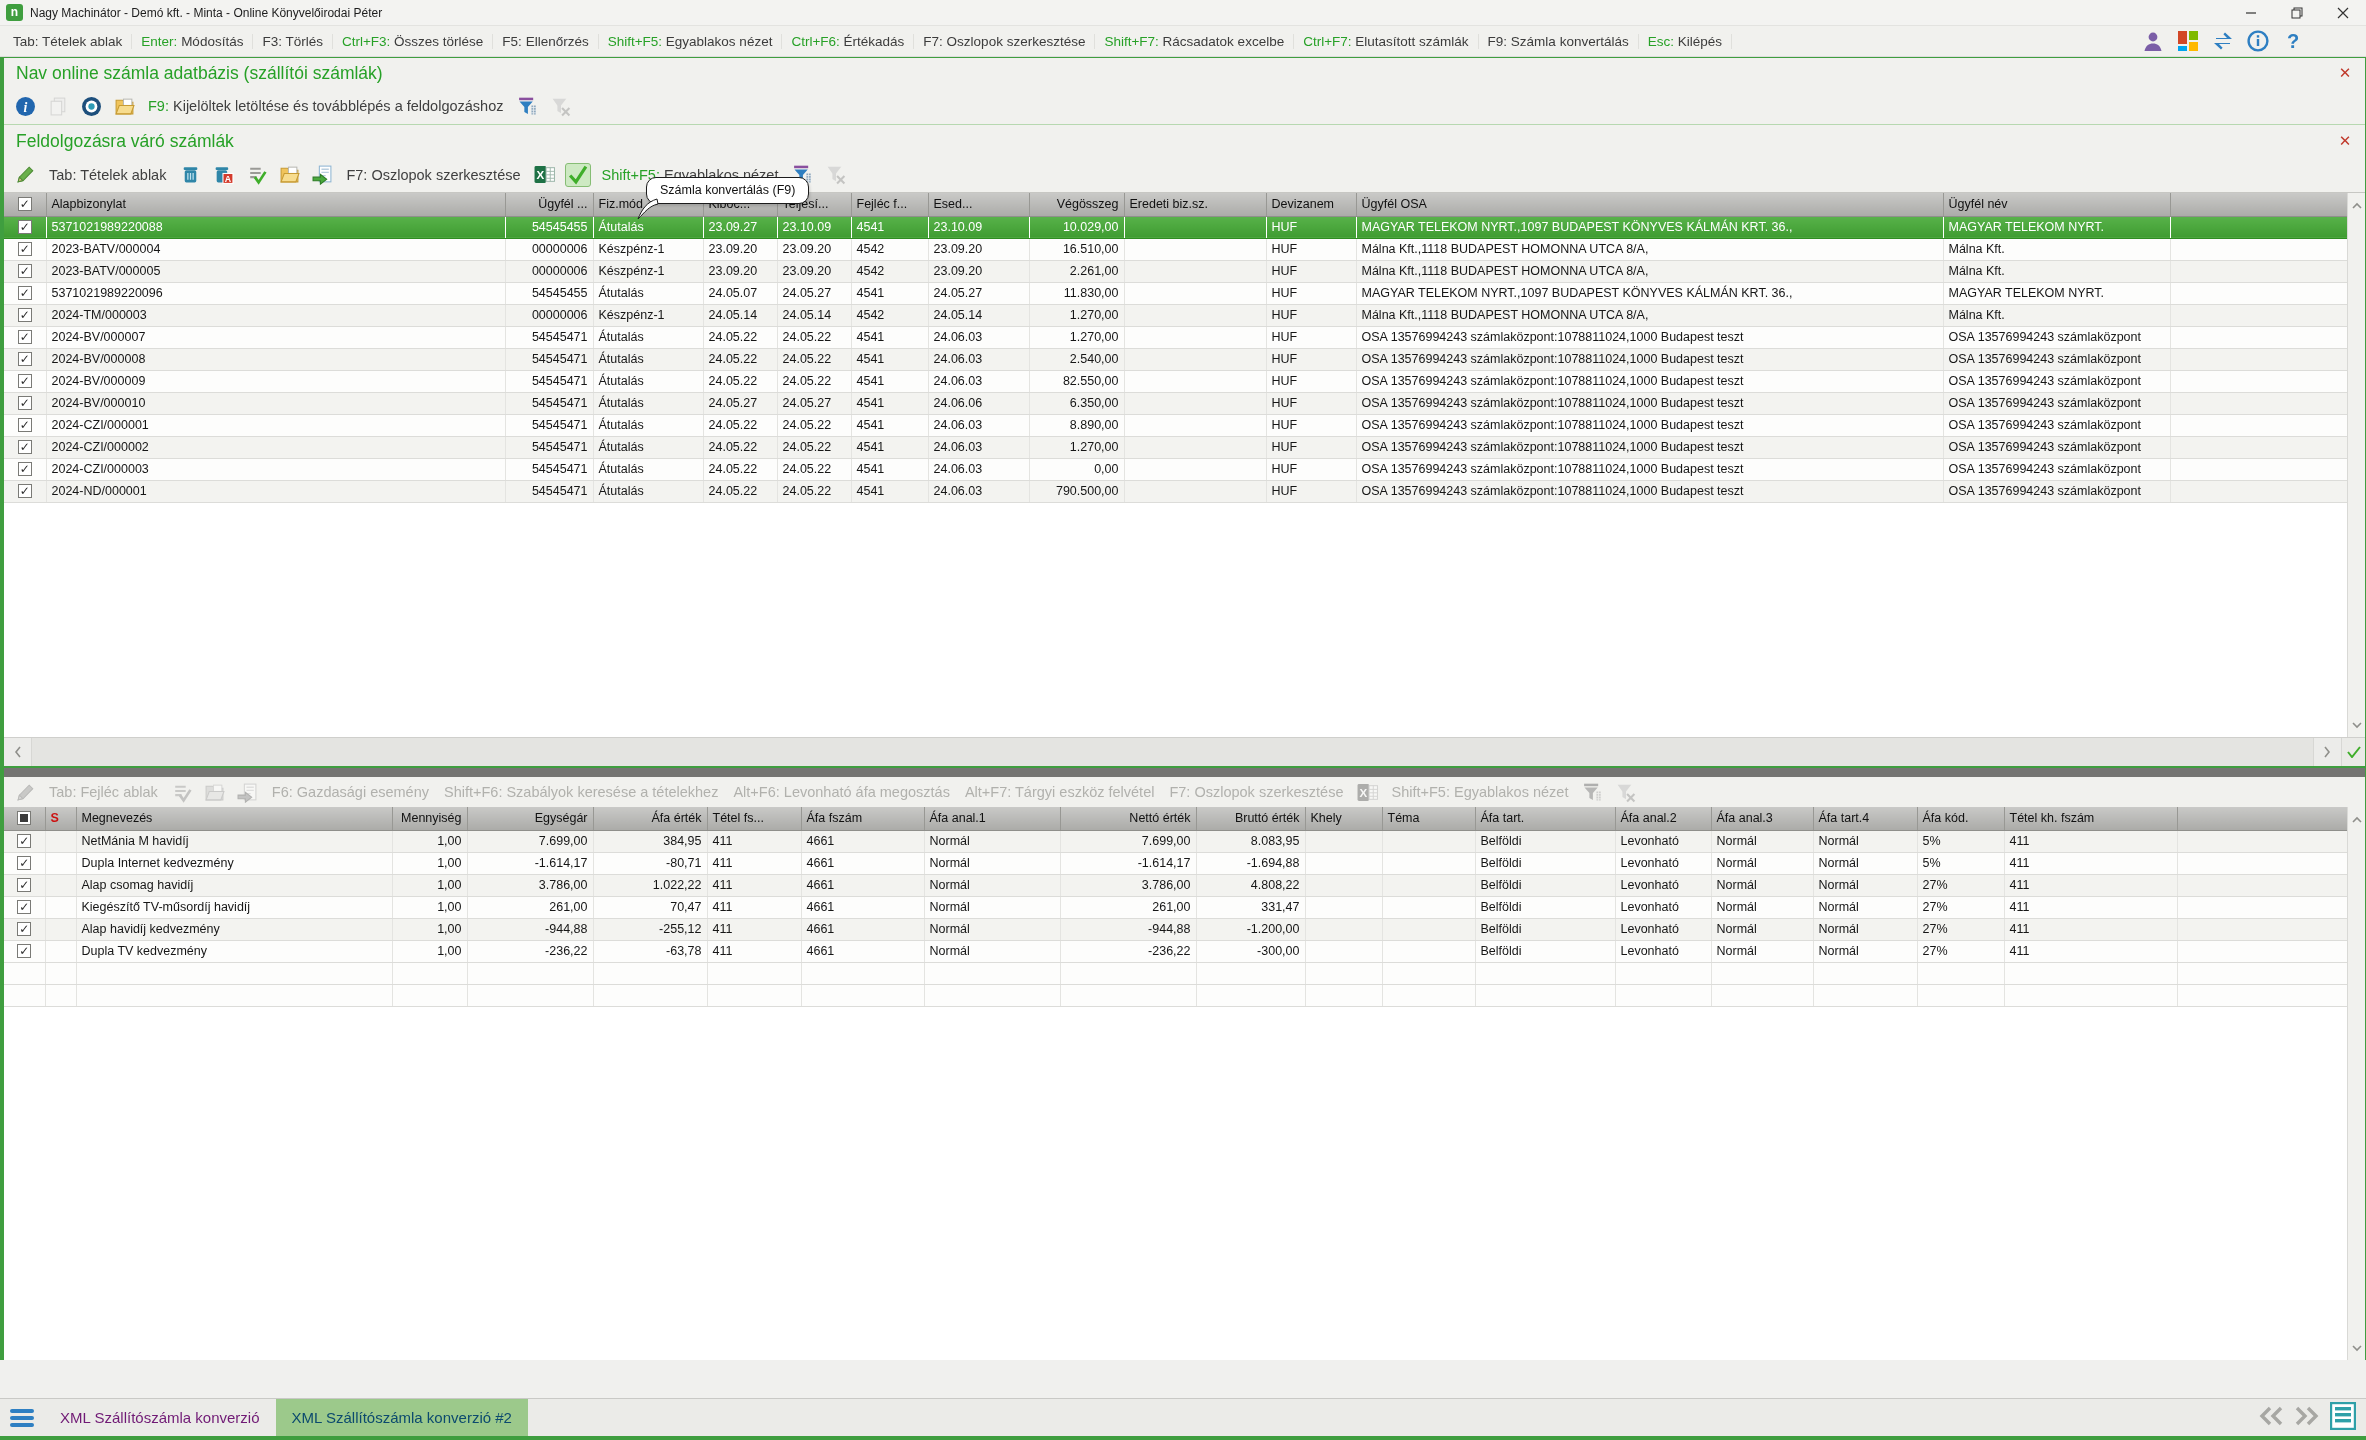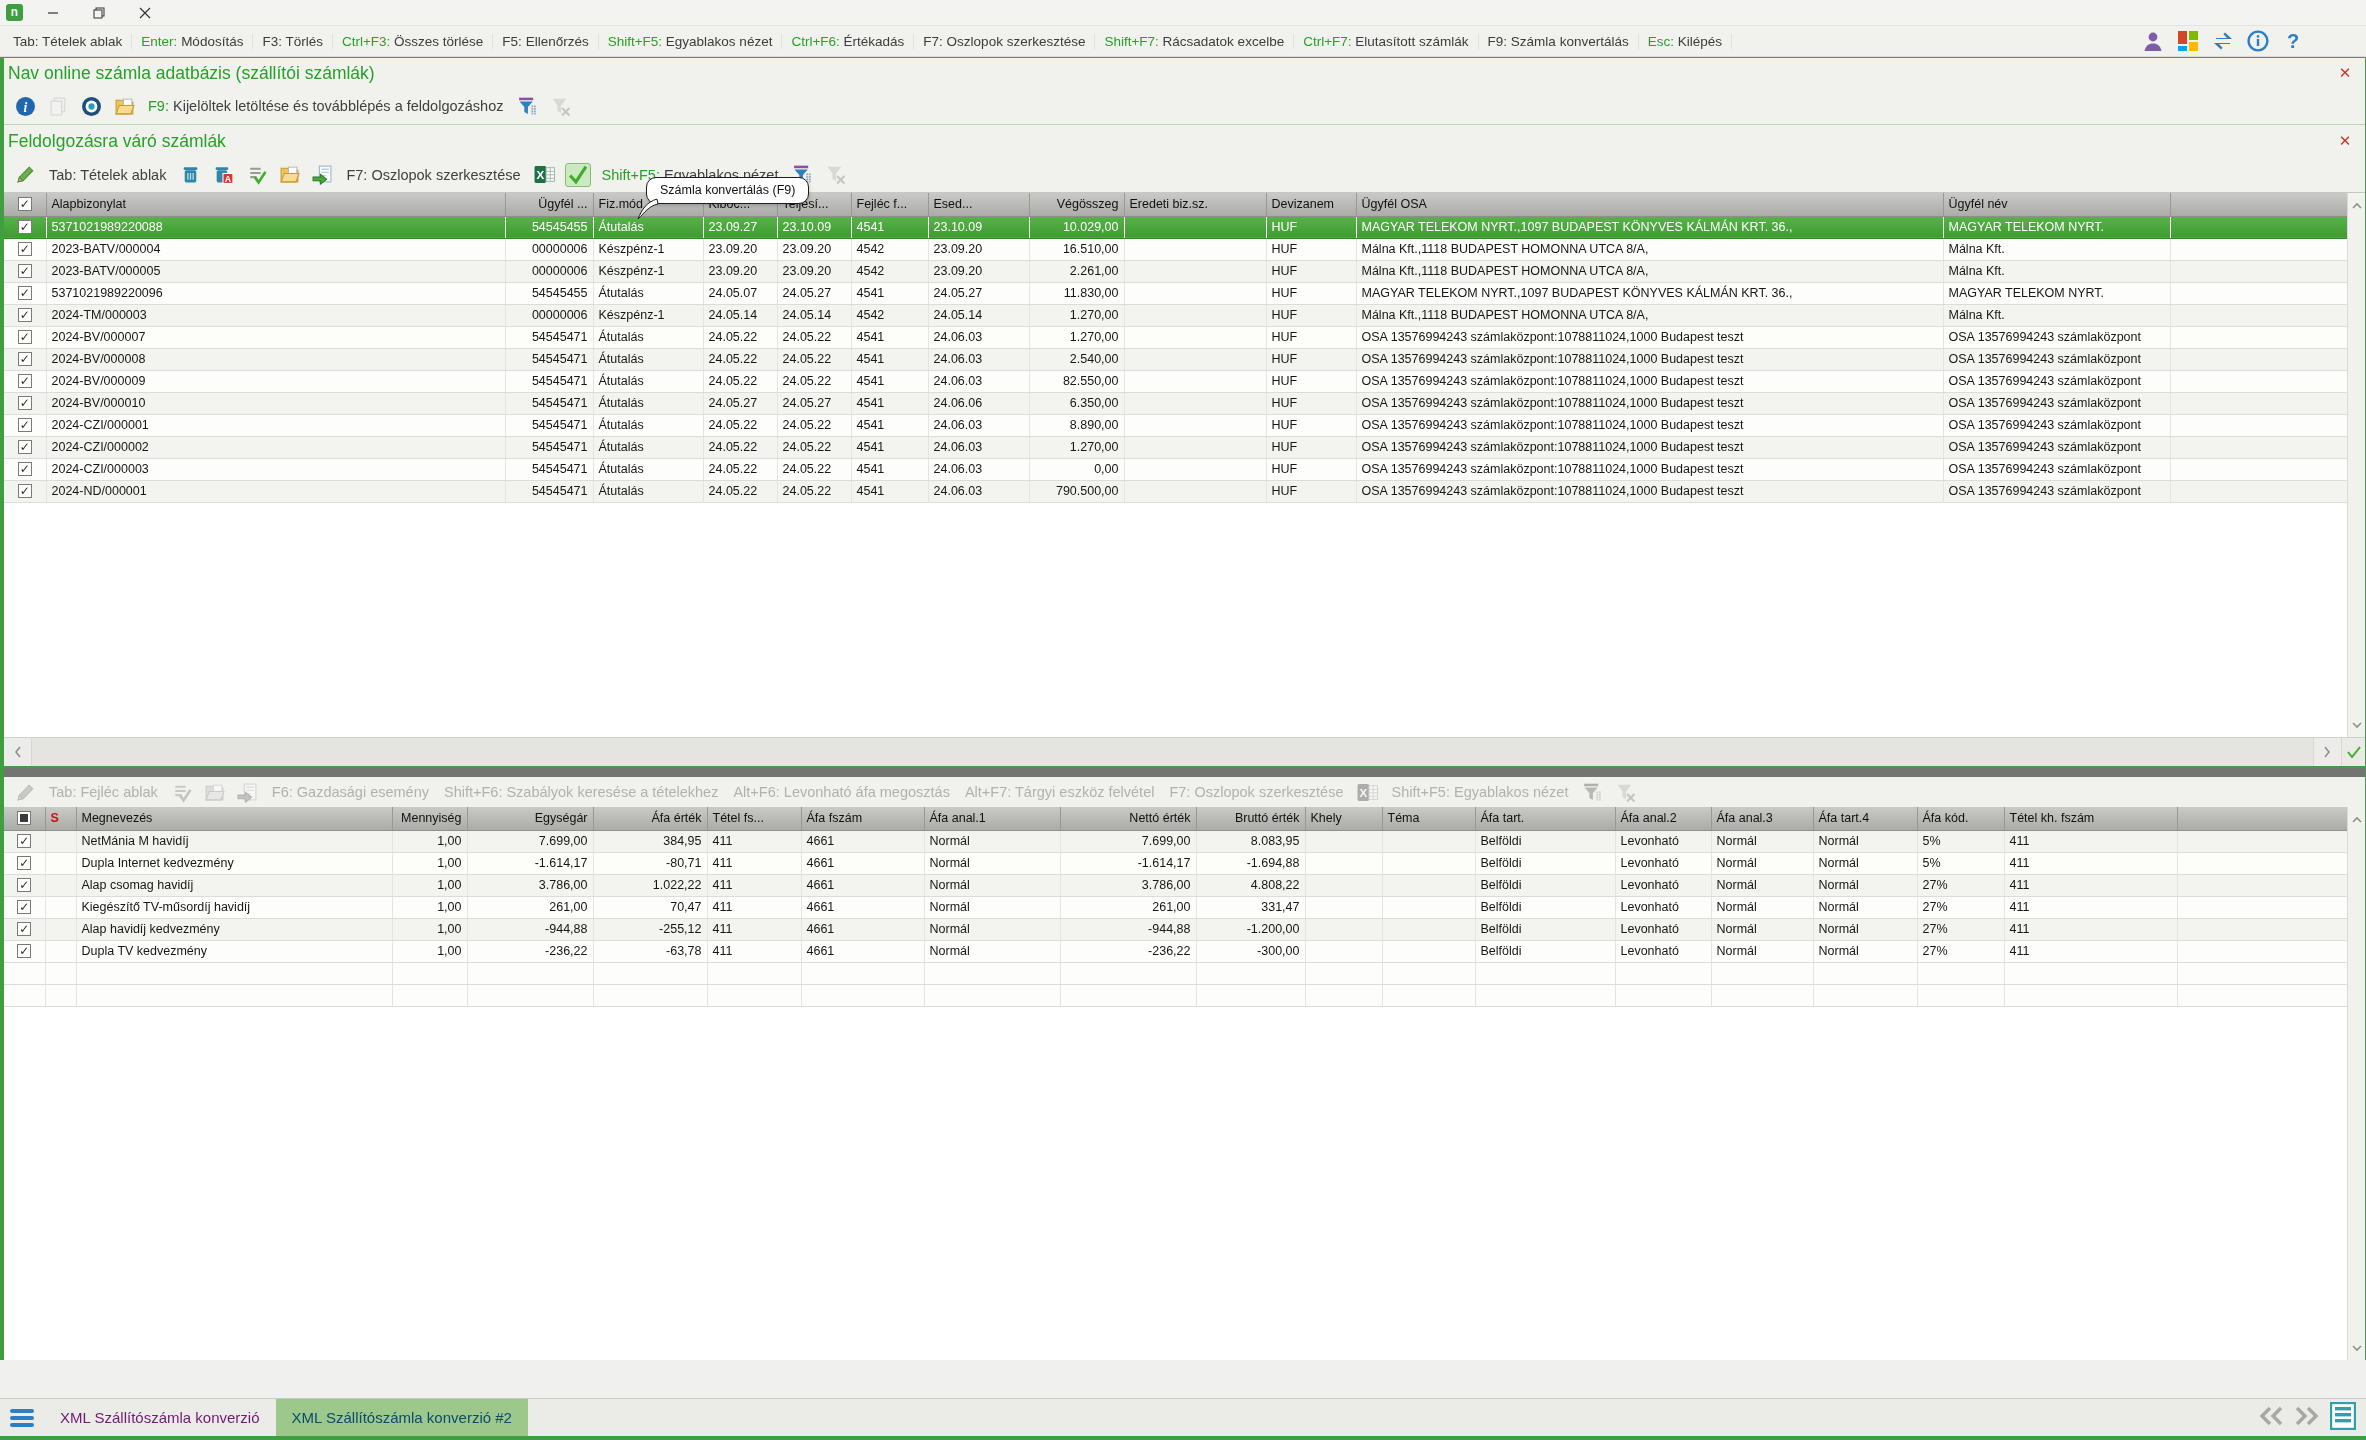--- a/index.html
+++ b/index.html
@@ -18,21 +18,21 @@
   .menubar { height:31px; background:#f1f1ee; display:flex; align-items:center; padding:0 4px; border-bottom:1px solid #dddddb; font-size:13.5px; }
   .mitem { padding:0 9px; border-right:1px solid #e0e0dc; white-space:nowrap; cursor:default; }
   .mitem .k { color:#3c3c3c; }
   .mitem .k.green { color:#27a127; }
   .mitem .t { color:#3c3c3c; }
   .mb-icons { margin-left:auto; display:flex; gap:9px; align-items:center; padding-right:56px; }
   .mb-icons .tbicon svg { width:22px; height:22px; }
 
   
   .content { position:relative; border-left:4px solid #3f9e3f; border-right:1px solid #3f9e3f; background:#f1f1ee; }
-  .p-head { display:flex; align-items:center; padding:0 10px 0 4px; }
+  .p-head { display:flex; align-items:center; padding:0 10px 0 12px; }
   .p-title { font-size:17.5px; color:#27a127; }
   .p-title.disabled { color:#9a9a97; }
   .p-close { margin-left:auto; color:#c0392b; font-weight:bold; font-size:15px; width:20px; text-align:center; cursor:default; }
   .panel1-head { height:31px; border-top:1px solid #3f9e3f; }
   .panel2-head { height:33px; border-top:1px solid #b7d8b0; }
   .panel3-head { height:32px; }
 
   .toolbar { display:flex; align-items:center; gap:7px; padding:0 8px; font-size:14.5px; }
   .toolbar1 { height:36px; }
   .toolbar2 { height:35px; }
@@ -86,20 +86,21 @@
 
   
   .tooltip { position:absolute; left:642px; top:120px; background:#fff; border:1px solid #1c1c1c; border-radius:10px; padding:5px 13px 6px; font-size:12.5px; color:#111; z-index:50; white-space:nowrap; box-shadow:1px 2px 3px rgba(0,0,0,.15); }
   .tooltip svg.tail { position:absolute; left:-12px; bottom:-17px; }
 </style>
 </head>
 <body>
 
 <div class="titlebar">
   <div class="appicon">n</div>
+  <div class="wtitle">Nagy Machinátor - Demó kft. - Minta - Online Könyvelőirodai Péter</div>
   <div class="wctrls">
     <span class="wbtn">
         <svg width="12" height="12">
           <line x1="1" y1="6" x2="11" y2="6" stroke="#333" stroke-width="1.2"></line>
         </svg>
       </span>
     <span class="wbtn">
         <svg width="12" height="12">
           <rect x="3" y="1" width="8" height="8" fill="none" stroke="#333"></rect>
           <rect x="1" y="3" width="8" height="8" fill="#f3f3f1" stroke="#333"></rect>

